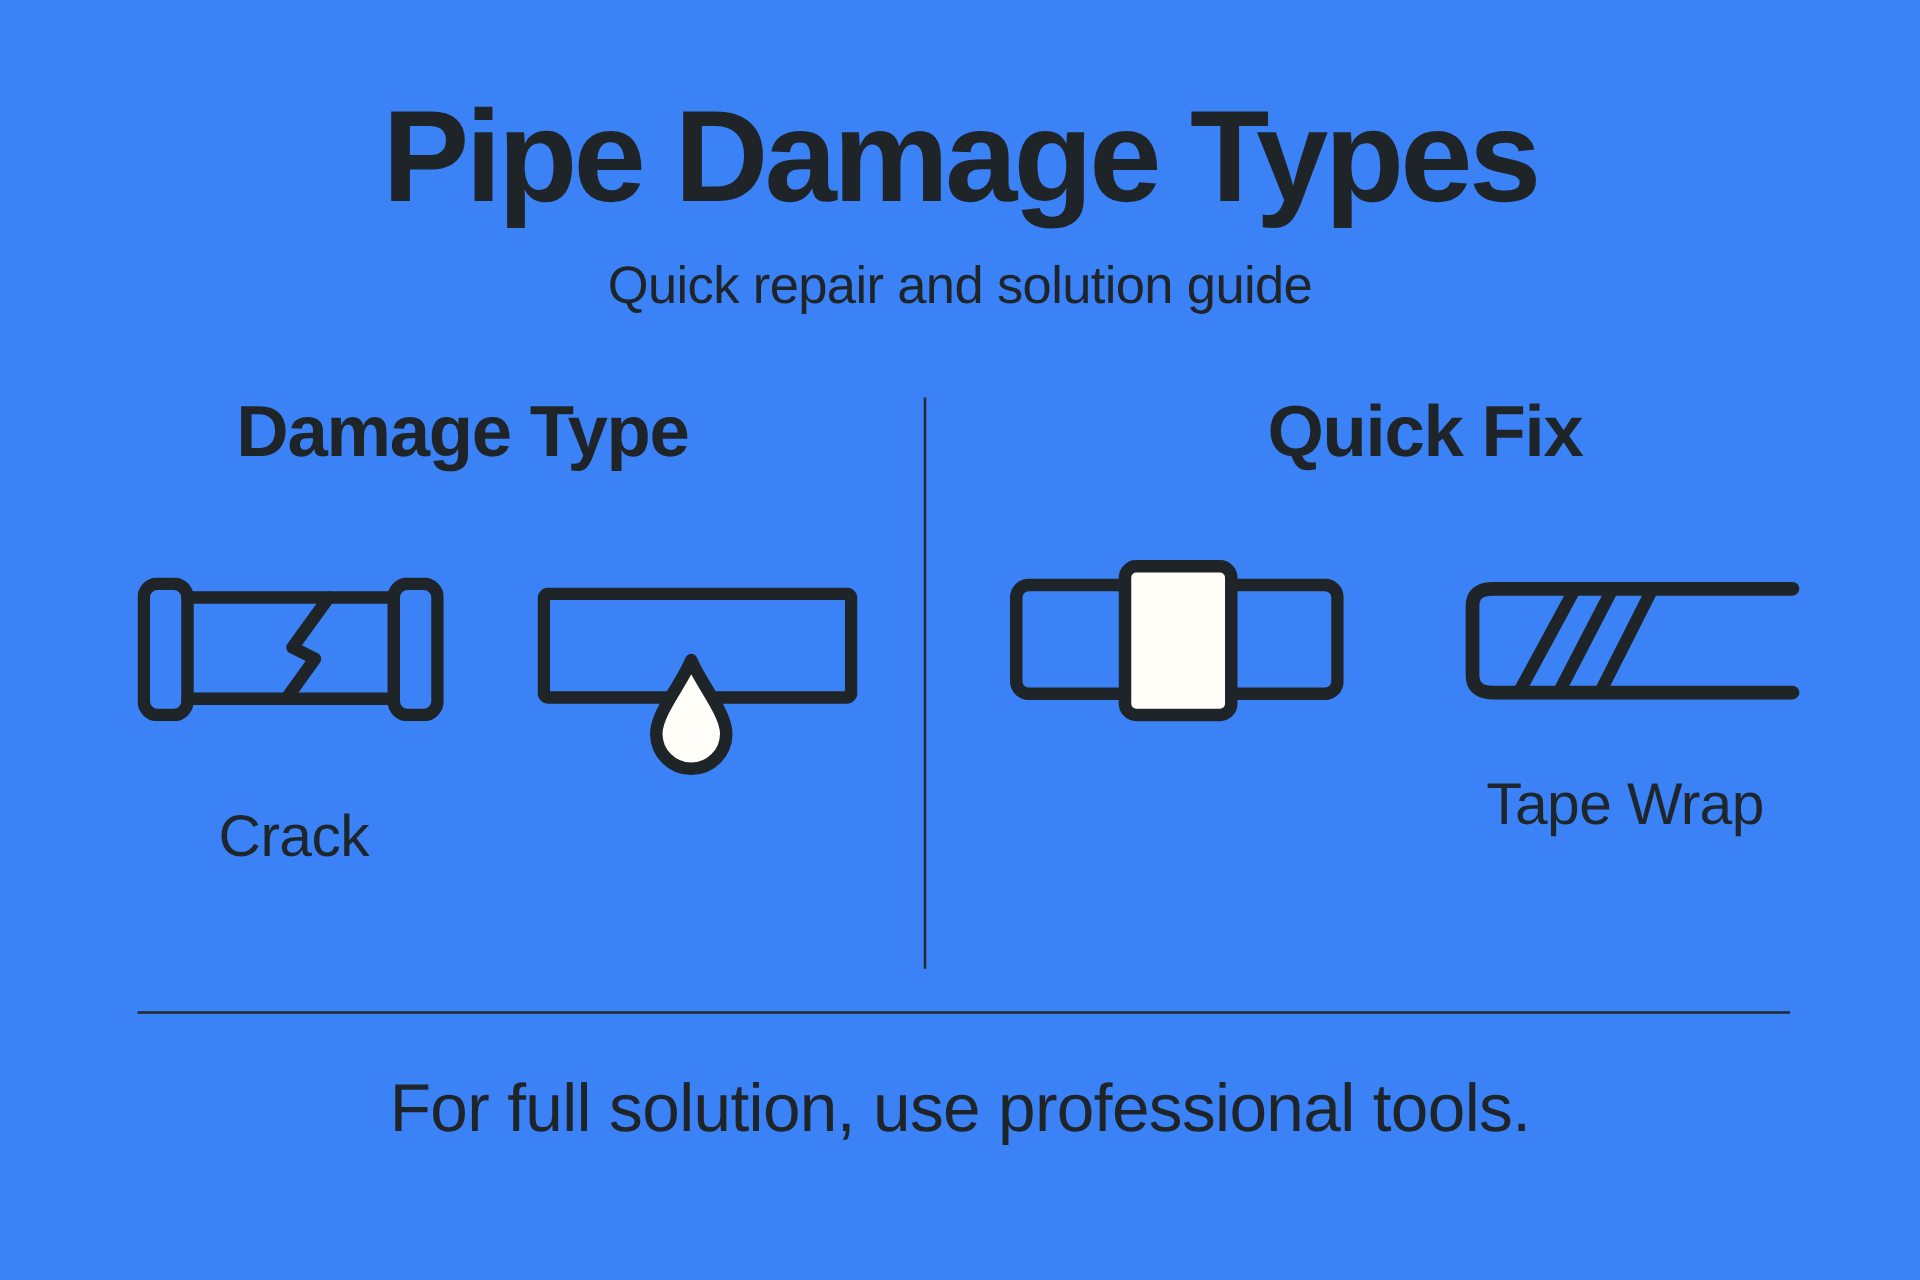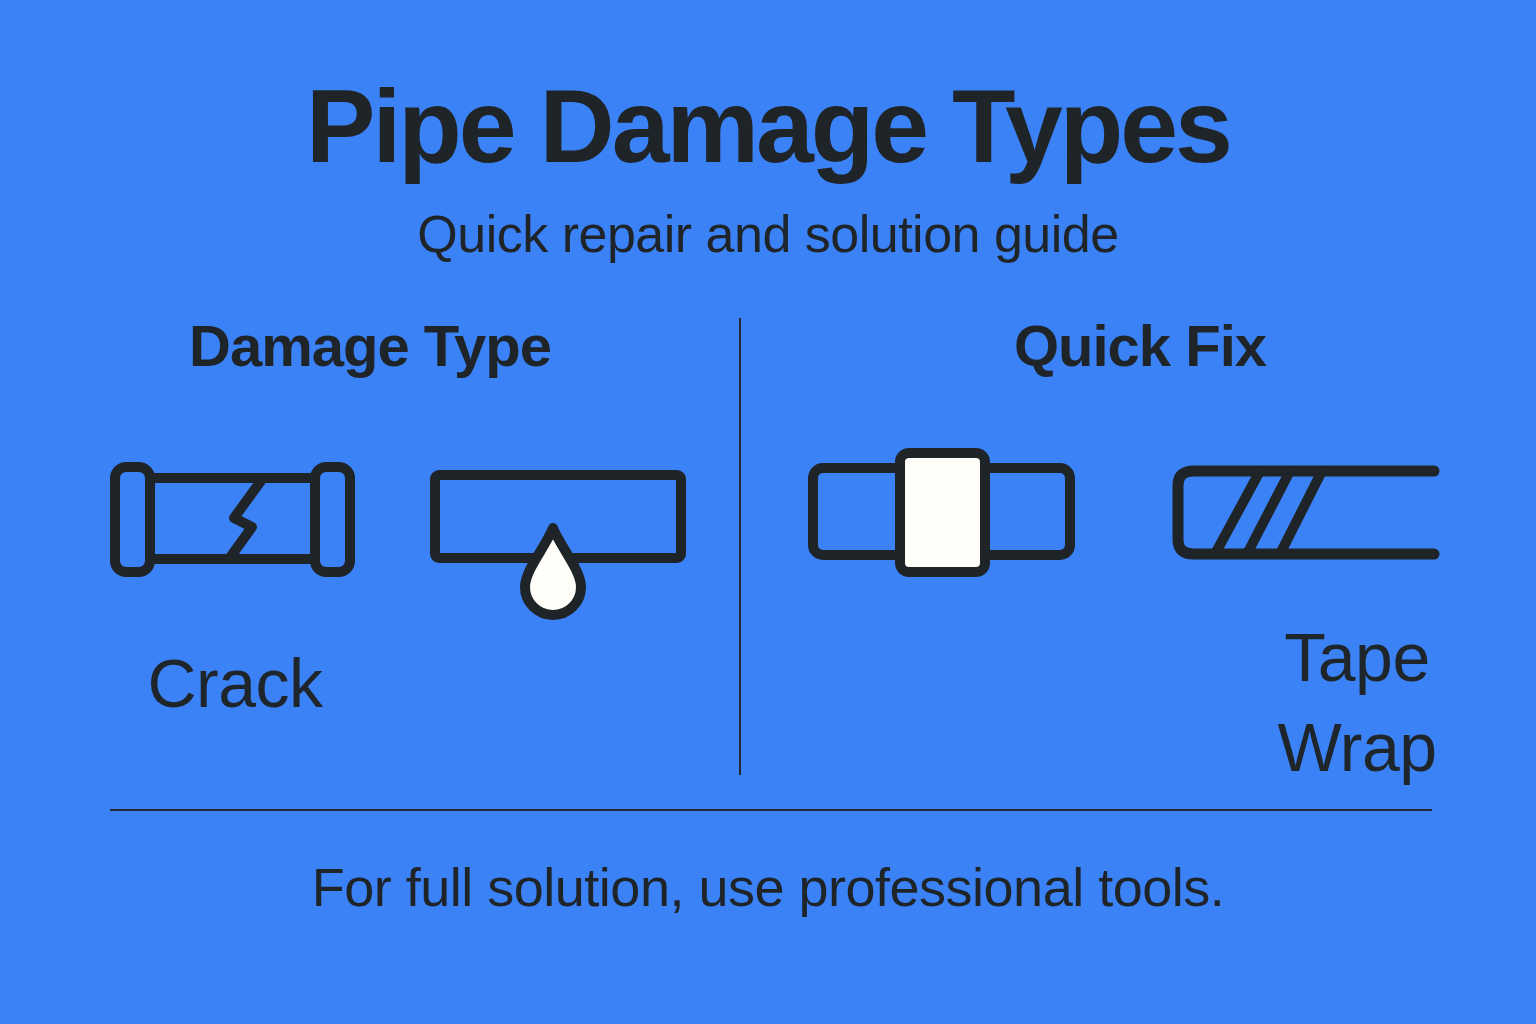--- a/index.html
+++ b/index.html
@@ -26,42 +26,42 @@
     font-weight: 700;
     letter-spacing: -3px;
     line-height: 1.05;
   }
   .subtitle {
     position: absolute;
     top: 204px;
     left: 0;
     width: 100%;
     text-align: center;
-    font-size: 52px;
+    font-size: 42px;
     font-weight: 400;
     letter-spacing: -0.5px;
   }
   .col-header {
     position: absolute;
     top: 312px;
     font-size: 58px;
     font-weight: 700;
     letter-spacing: -1px;
     text-align: center;
   }
   .col-header.left  { left: 0;     width: 740px; }
   .col-header.right { left: 744px; width: 792px; }
 
   .icon-slot { position: absolute; }
   .icon-slot svg { display: block; }
 
   .item-label {
     position: absolute;
     text-align: center;
-    font-size: 68px;
+    font-size: 47px;
     font-weight: 500;
     letter-spacing: -0.5px;
     line-height: 1.33;
     color: #1F262B;
   }
 
   .vdivider {
     position: absolute;
     left: 739px;
     top: 318px;
@@ -126,20 +126,20 @@
   <div class="icon-slot" style="left:1172px; top:465px;">
     <svg width="268" height="95" viewBox="0 0 268 95" fill="none" stroke="#1F2428" stroke-width="11" stroke-linejoin="round" stroke-linecap="round">
       <path d="M262,6 H22 Q6,6 6,20 V75 Q6,89 22,89 H262"></path>
       <line x1="43" y1="89" x2="88" y2="6" stroke-width="10"></line>
       <line x1="75" y1="89" x2="118" y2="6" stroke-width="10"></line>
       <line x1="108" y1="89" x2="150" y2="6" stroke-width="10"></line>
     </svg>
   </div>
 
   <div class="item-label" style="left:110px; top:638px; width:250px;">Crack</div>
-  <div class="item-label" style="left:1225px; top:612px; width:264px;">Tape Wrap</div>
+  <div class="item-label" style="left:1168px; top:612px; width:264px;">Tape Wrap</div>
 
   <div class="vdivider"></div>
   <div class="hdivider"></div>
 
   <div class="footer-note">For full solution, use professional tools.</div>
 
 </div>
 
 </body></html>

